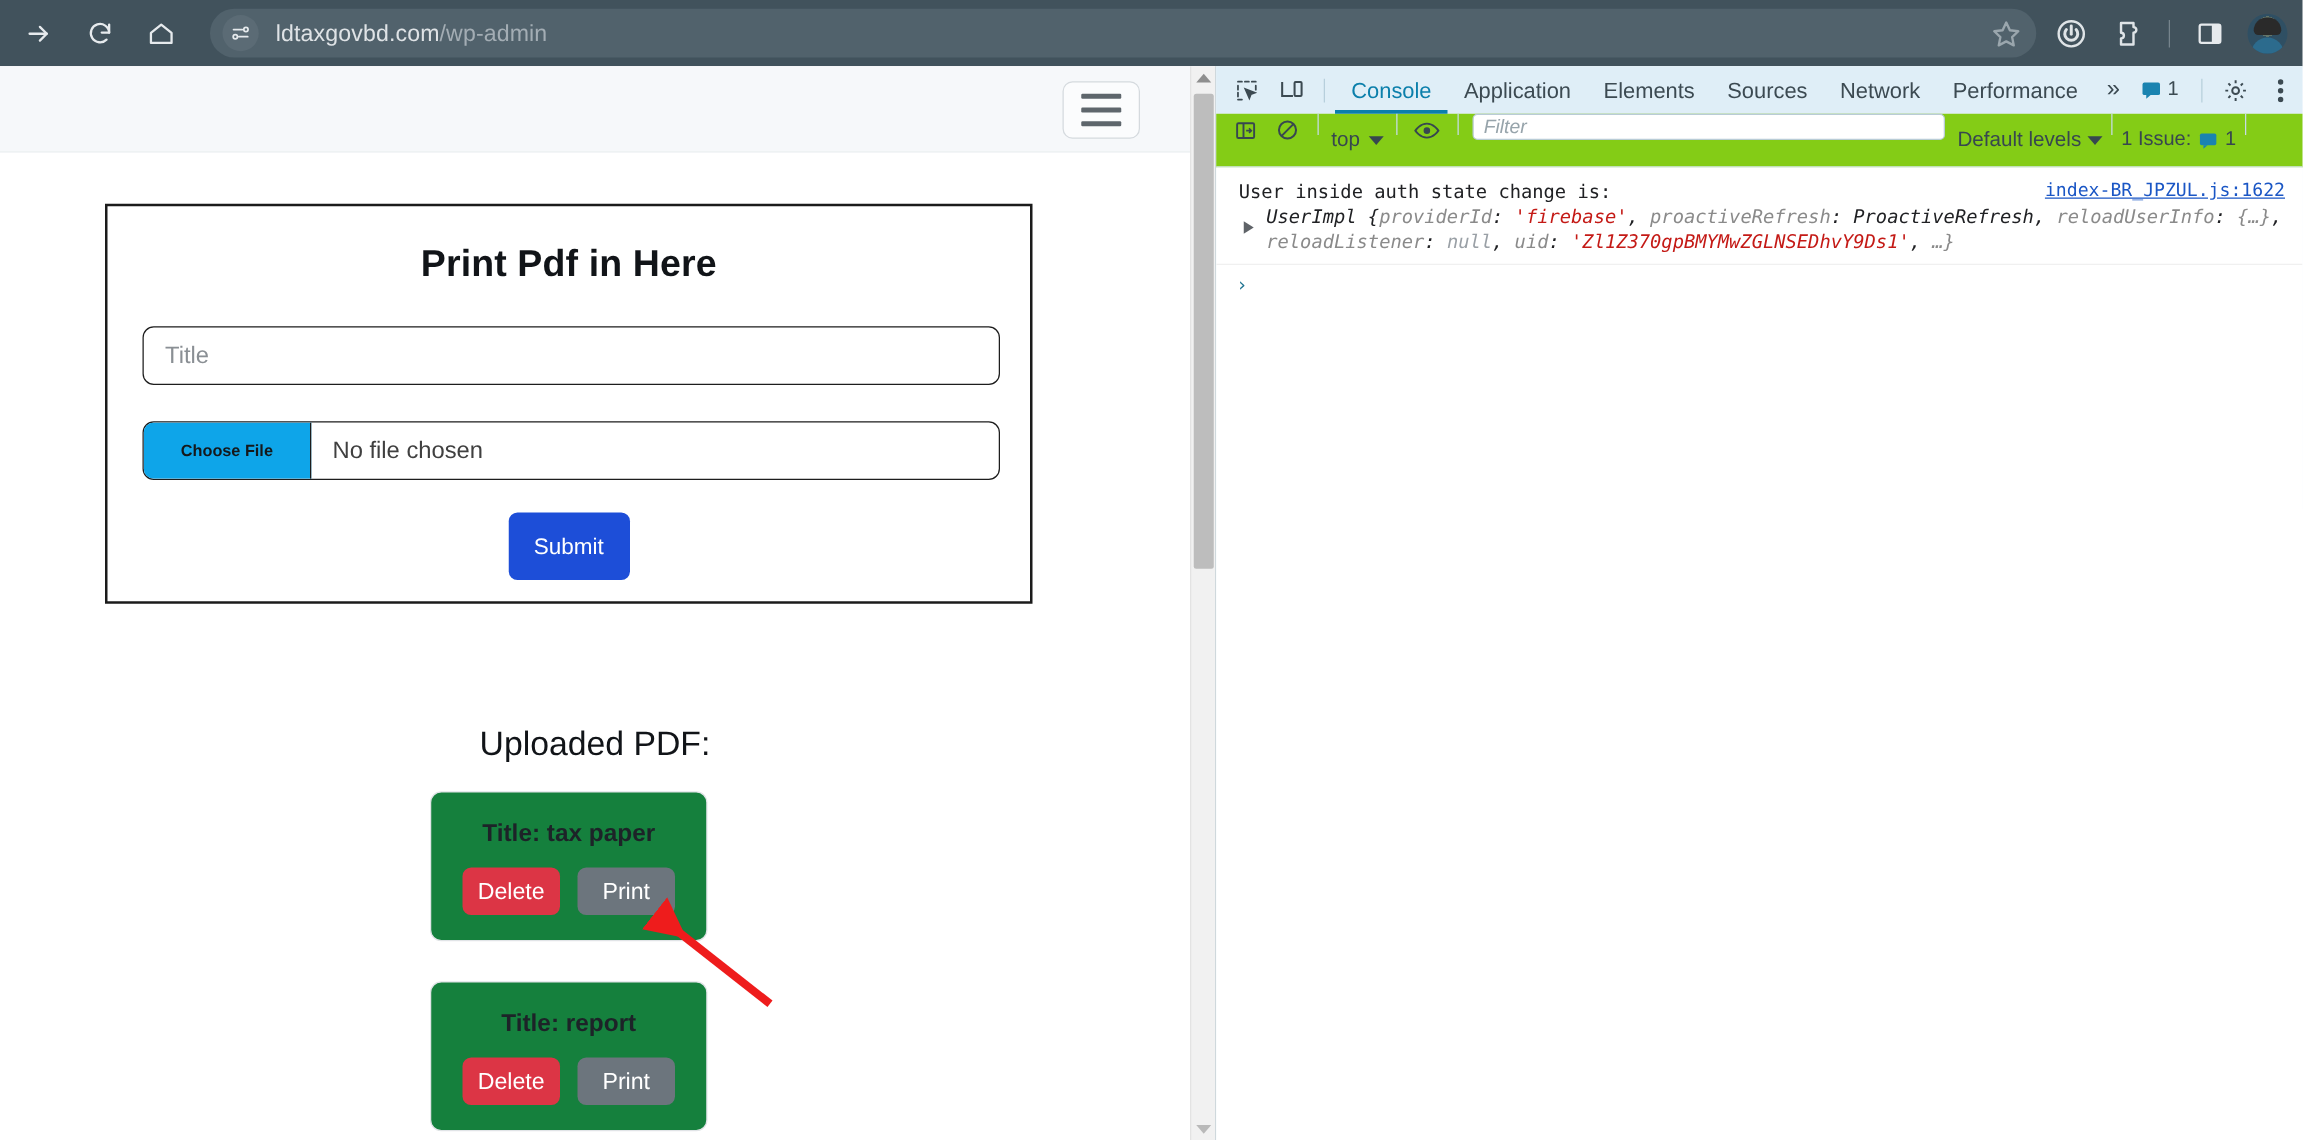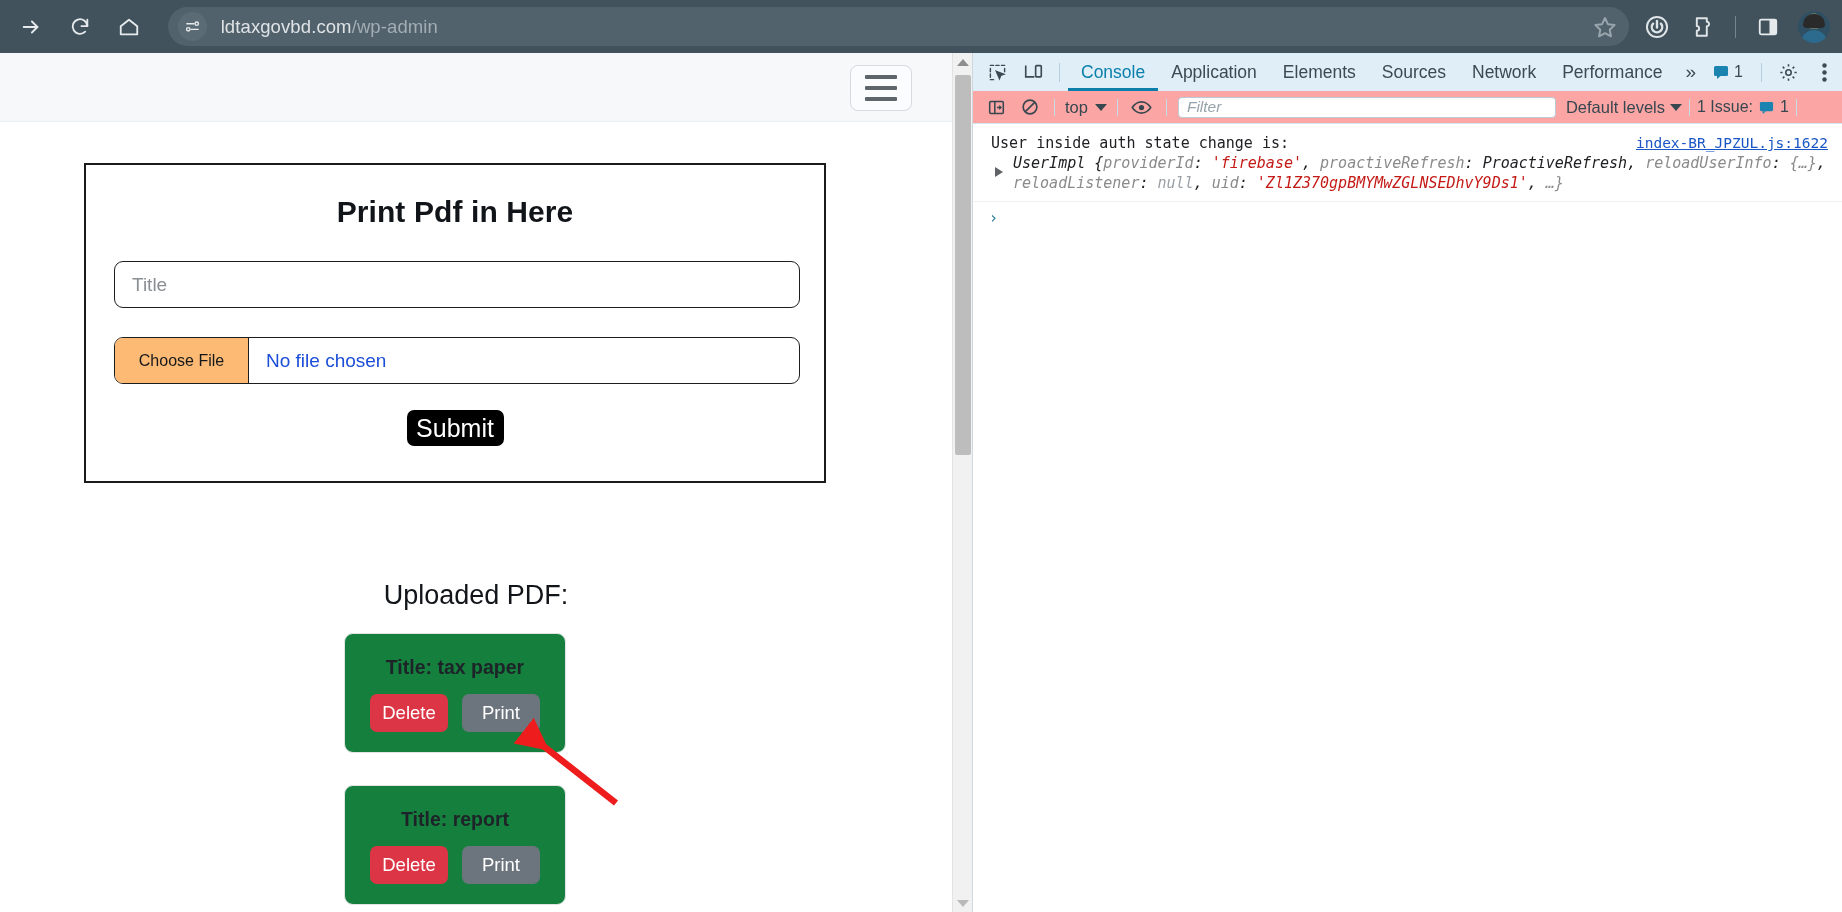--- a/index.html
+++ b/index.html
@@ -120,34 +120,34 @@
     font-size: 19px; color: #8a8f94;
   }
   #file-input-wrap {
     margin-top: 29px; height: 47px; width: 686px;
     border: 1.6px solid #1d1d1d; border-radius: 9px;
     background: #fff; overflow: hidden;
     display: flex; align-items: stretch;
   }
   #choose-file-btn {
     width: 134px;
-    background: #fdba74;
+    background: #0ea5e9;
     border-right: 1.6px solid #1d1d1d;
     display: flex; align-items: center; justify-content: center;
-    font-size: 16px; color: #15181b;
+    font-size: 13px; color: #15181b; font-weight: bold;
   }
   #file-name-label {
     display: flex; align-items: center; padding-left: 17px;
-    font-size: 19px; color: #1d4ed8;
+    font-size: 19px; color: #404040;
   }
   #submit-btn {
     display: block; margin: 26px auto 0;
-    width: 97px; height: 36px;
-    background: #000000; border: none; border-radius: 7px;
-    color: #ffffff; font-size: 25px;
+    width: 97px; height: 54px;
+    background: #1d4ed8; border: none; border-radius: 7px;
+    color: #ffffff; font-size: 18px;
     font-family: "Liberation Sans", sans-serif;
     cursor: pointer;
   }
 
   
   #uploaded-heading {
     position: absolute; left: 0; top: 527px; width: 952px;
     text-align: center; font-size: 27px; font-weight: 400; color: #111418;
   }
   .pdf-card {
@@ -235,22 +235,22 @@
   #dt-more {
     font-size: 19px; color: #3c4a52; padding: 0 10px; letter-spacing:-1px;
   }
   #dt-issue-chip {
     display: flex; align-items: center; gap: 5px;
     padding: 0 8px; font-size: 16px; color: #3c4a52;
   }
   #dt-tabbar-spacer { flex: 1 1 auto; }
 
   #dt-consolebar {
-    height: 33px; display: flex; align-items: center;
-    background: #fca5a5;
+    height: 43px; display: flex; 
+    background: #84cc16;
     border-bottom: 1px solid #d6e6ef;
     padding-left: 6px;
   }
   .cb-icon {
     width: 28px; height: 26px; display: flex;
     align-items: center; justify-content: center; margin: 0 3px;
   }
   .cb-vsep { width: 1px; height: 17px; background: #c6dbe6; margin: 0 7px; }
   #ctx-select {
     display: flex; align-items: center; gap: 7px;

